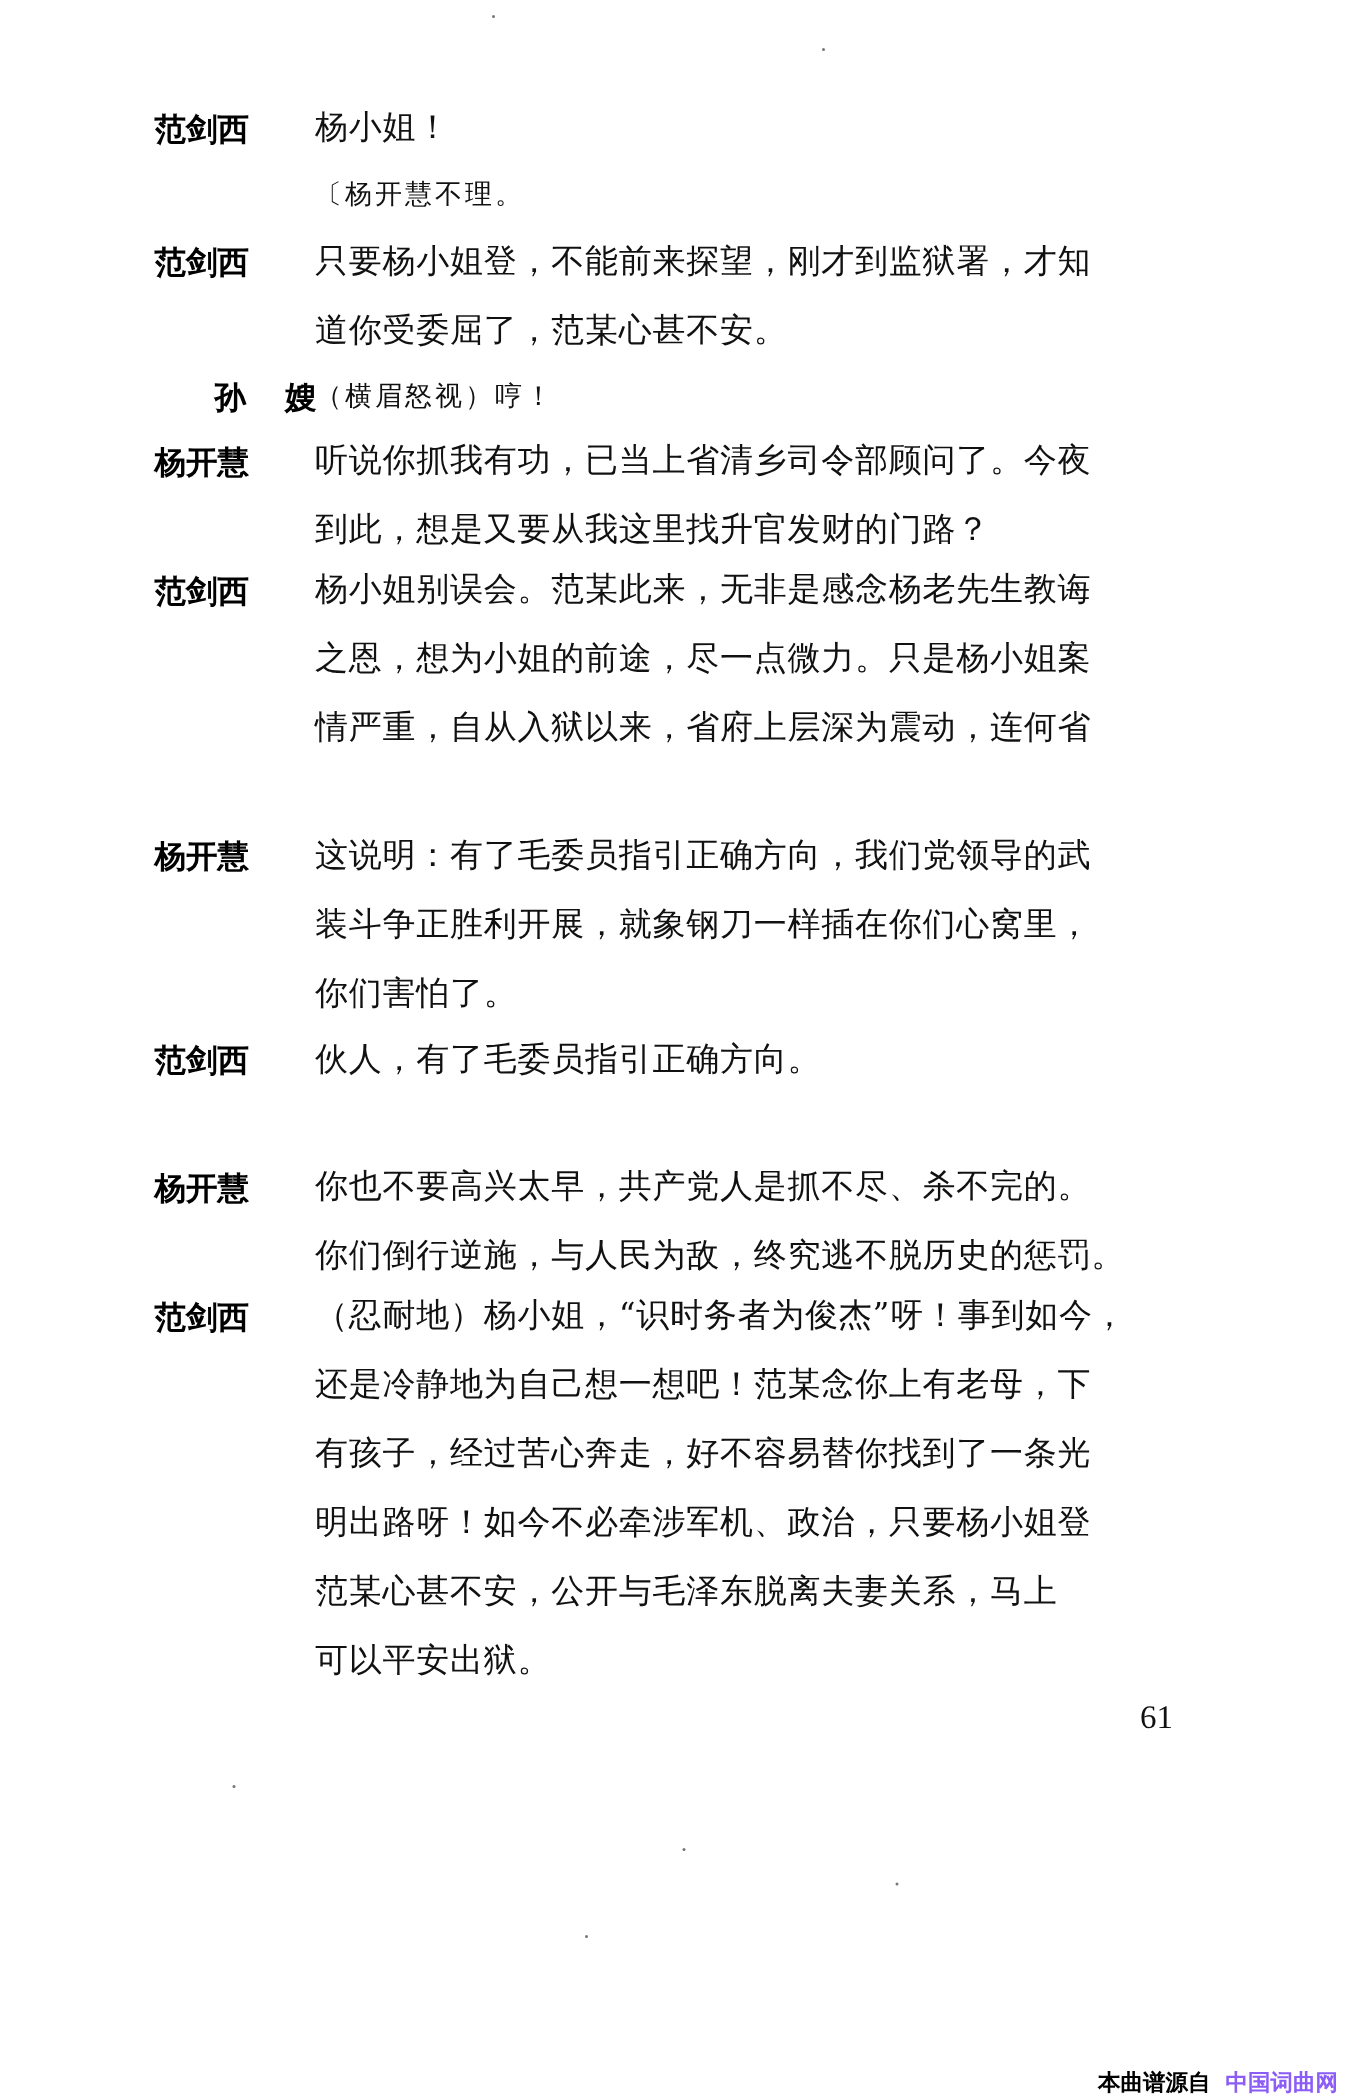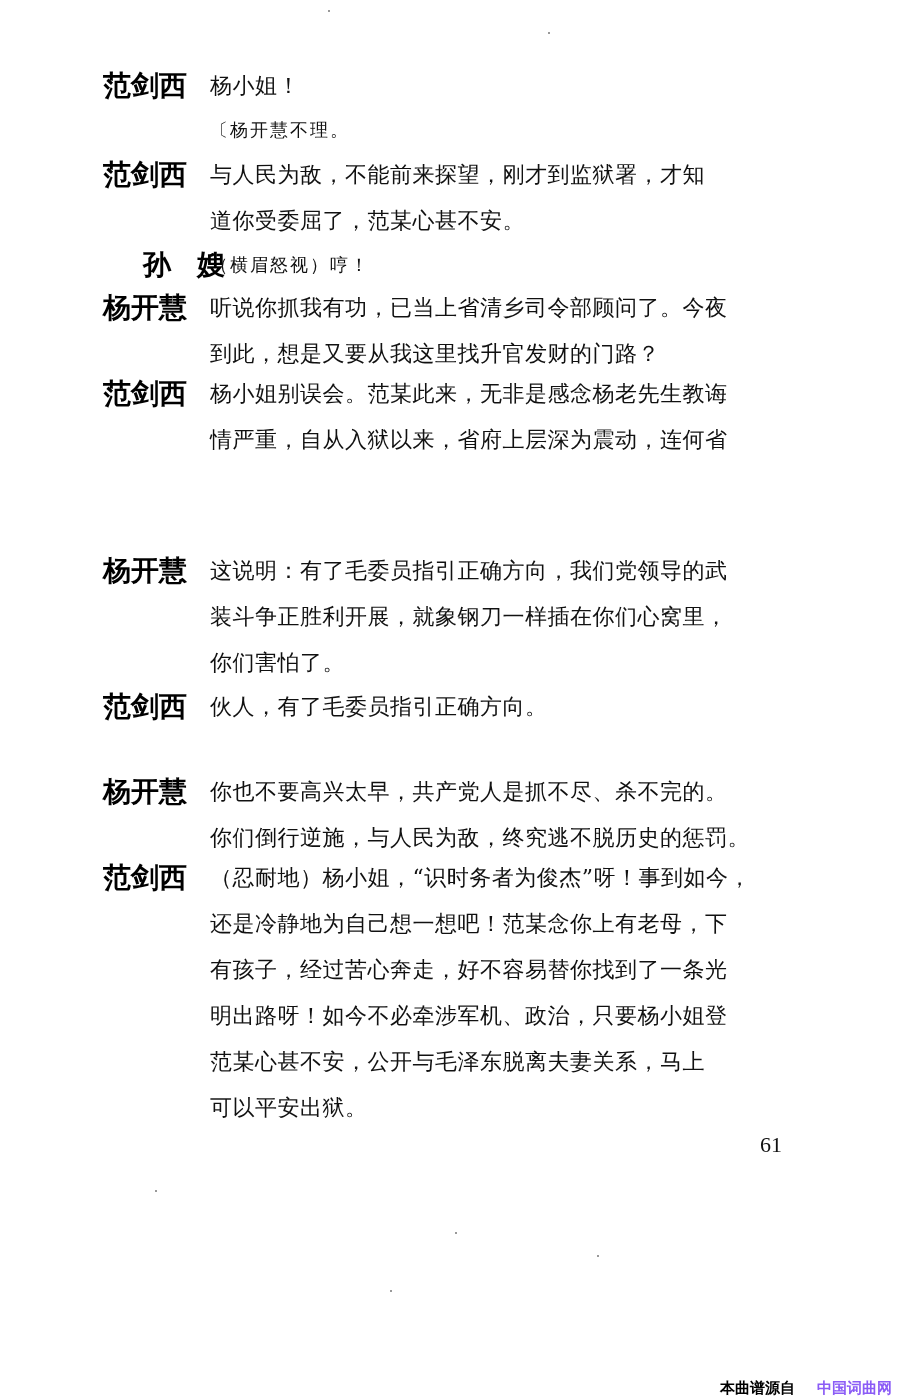--- a/index.html
+++ b/index.html
@@ -24,21 +24,21 @@
       position: absolute;
       left: 0;
       width: 900px;
     }
     .speaker {
       position: absolute;
       left: 103px;
       width: 100px;
       font-family: "DejaVu Sans", "Liberation Sans", sans-serif;
       font-weight: bold;
-      font-size: 28px;
+      font-size: 21px;
       line-height: 46px;
       letter-spacing: 0px;
       color: #000;
       white-space: nowrap;
     }
     .speaker.spaced { letter-spacing: 26px; margin-left: 40px; }
     .lines {
       position: absolute;
       left: 210px;
       width: 640px;
@@ -67,21 +67,21 @@
     .watermark {
       position: absolute;
       right: 8px;
       bottom: 2px;
       font-family: "DejaVu Sans", "Liberation Sans", sans-serif;
       font-weight: bold;
       font-size: 15px;
       line-height: 20px;
       white-space: nowrap;
     }
-    .watermark .src { color: #000000; margin-right: 22px; }
+    .watermark .src { color: #000000; margin-right: 10px; }
     .watermark .site { color: #8b5cf6; text-align: center; }
     .speck {
       position: absolute;
       width: 2px; height: 2px;
       background: #777;
       border-radius: 1px;
     }
   </style>
 </head>
 <body>
@@ -97,21 +97,21 @@
 
   <div class="block" style="top:107px;">
     <div class="lines">
       <span class="line stage">〔杨开慧不理。</span>
     </div>
   </div>
 
   <div class="block" style="top:152px;">
     <div class="speaker">范剑西</div>
     <div class="lines">
-      <span class="line">与人民为敌，不能前来探望，刚才到监狱署，才知</span>
+      <span class="line">只要杨小姐登，不能前来探望，刚才到监狱署，才知</span>
       <span class="line">道你受委屈了，范某心甚不安。</span>
     </div>
   </div>
 
   <div class="block" style="top:242px;">
     <div class="speaker spaced">孙嫂</div>
     <div class="lines">
       <span class="line stage">（横眉怒视）哼！</span>
     </div>
   </div>
@@ -121,20 +121,21 @@
     <div class="lines">
       <span class="line">听说你抓我有功，已当上省清乡司令部顾问了。今夜</span>
       <span class="line">到此，想是又要从我这里找升官发财的门路？</span>
     </div>
   </div>
 
   <div class="block" style="top:371px;">
     <div class="speaker">范剑西</div>
     <div class="lines">
       <span class="line">杨小姐别误会。范某此来，无非是感念杨老先生教诲</span>
+      <span class="line">之恩，想为小姐的前途，尽一点微力。只是杨小姐案</span>
       <span class="line">情严重，自从入狱以来，省府上层深为震动，连何省</span>
     </div>
   </div>
 
   <div class="block" style="top:548px;">
     <div class="speaker">杨开慧</div>
     <div class="lines">
       <span class="line">这说明：有了毛委员指引正确方向，我们党领导的武</span>
       <span class="line">装斗争正胜利开展，就象钢刀一样插在你们心窝里，</span>
       <span class="line">你们害怕了。</span>

